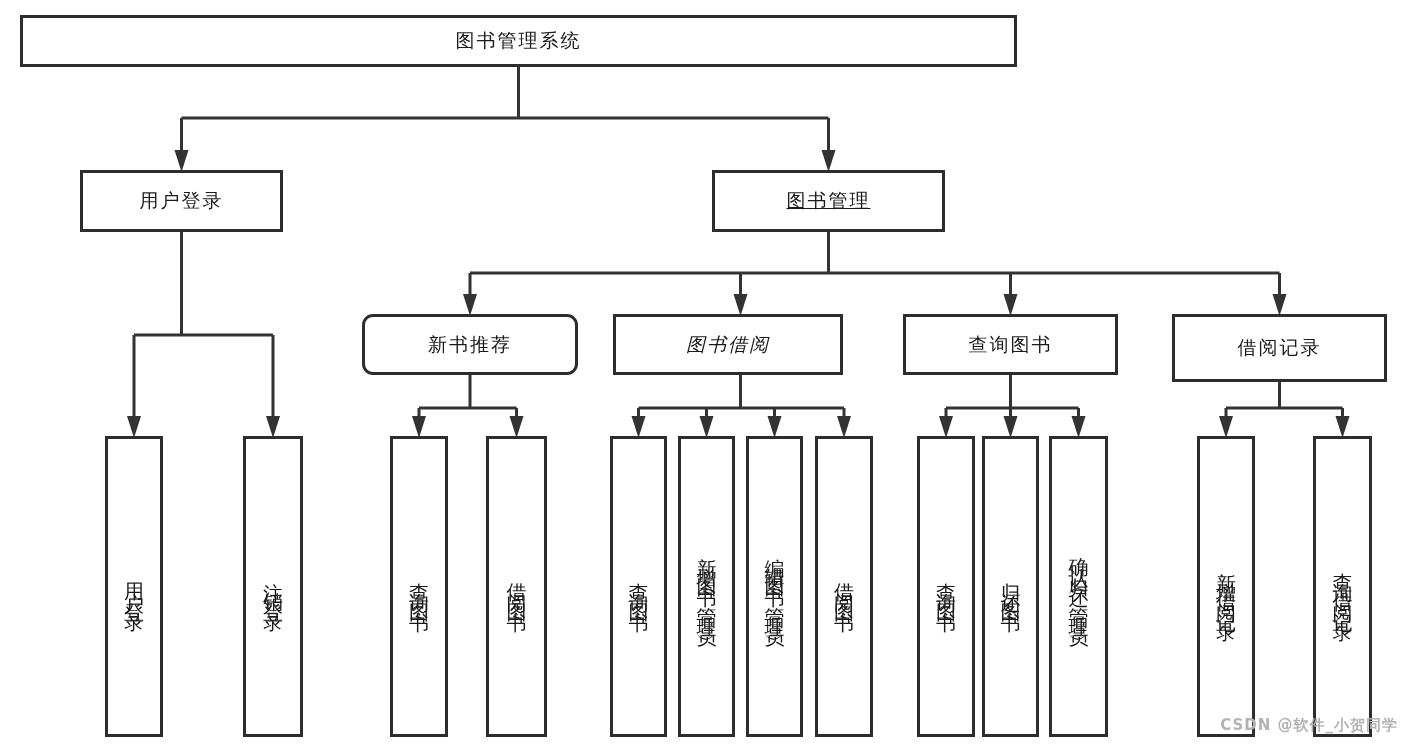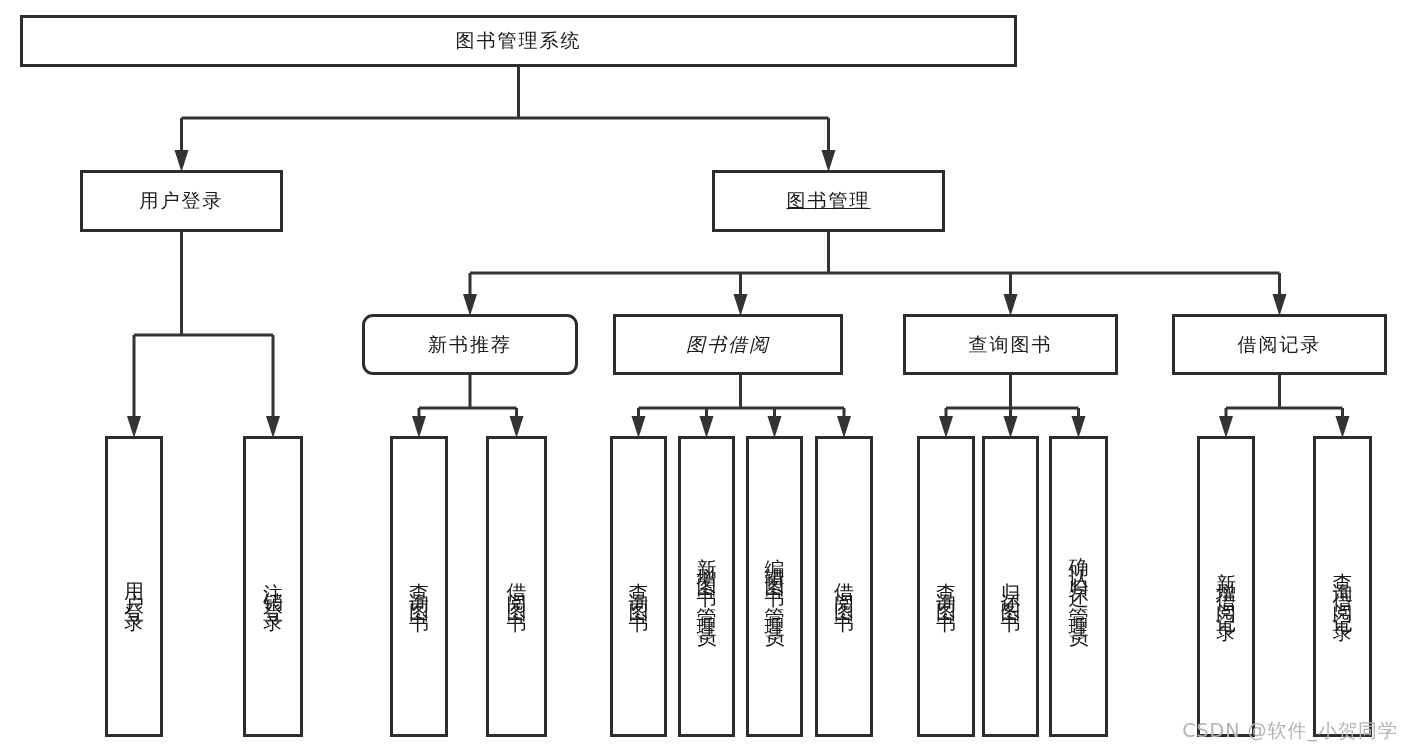--- a/index.html
+++ b/index.html
@@ -13,22 +13,22 @@
     border:3px solid var(--border,#2d2d2d);box-sizing:border-box;
     display:flex;align-items:center;justify-content:center;
     color:var(--text,#1a1a1a);
   }
   .node.horizontal .lbl{font-size:19px;letter-spacing:2px;white-space:nowrap;}
   .node.vertical .lbl{
     writing-mode:vertical-rl;text-orientation:mixed;
     font-size:20px;letter-spacing:10px;line-height:1.15;white-space:nowrap;
   }
   .watermark{
-    position:absolute;right:7px;bottom:3px;
-    font-size:19px;letter-spacing:1px;color:var(--wm,#b3b3b3);white-space:nowrap;
+    position:absolute;right:7px;bottom:12px;
+    font-size:15px;letter-spacing:1px;color:var(--wm,#b3b3b3);white-space:nowrap;font-weight:bold;
   }
 </style>
 </head>
 <body>
 
 <div class="stage" id="stage" style="--bg: #ffffff; --border: #2d2d2d; --text: #1a1a1a; --wm: #b3b3b3;">
   <svg class="connector-layer" id="connectors" viewBox="0 0 1405 747" xmlns="http://www.w3.org/2000/svg">
       <g>
         <path d="M 518.5 67 L 518.5 118 M 181.5 118 L 828.5 118 M 181.5 118 L 181.5 158 M 828.5 118 L 828.5 158" fill="none" stroke="#333333" stroke-width="3"></path>
         <polygon points="174.5,150 188.5,150 181.5,172" fill="#333333"></polygon>
@@ -82,21 +82,21 @@
       </div>
       <div class="node horizontal" style="left: 362px; top: 314px; width: 216px; height: 61px; border-radius: 11px;">
         <span class="lbl">新书推荐</span>
       </div>
       <div class="node horizontal" style="left: 613px; top: 314px; width: 230px; height: 61px; font-style: italic;">
         <span class="lbl">图书借阅</span>
       </div>
       <div class="node horizontal" style="left: 903px; top: 314px; width: 215px; height: 61px;">
         <span class="lbl">查询图书</span>
       </div>
-      <div class="node horizontal" style="left: 1172px; top: 314px; width: 215px; height: 61px;">
+      <div class="node horizontal" style="left: 1172px; top: 314px; width: 215px; height: 68px;">
         <span class="lbl">借阅记录</span>
       </div>
       <div class="node vertical" style="left: 105px; top: 436px; width: 58px; height: 301px;">
         <span class="lbl">用户登录</span>
       </div>
       <div class="node vertical" style="left: 243px; top: 436px; width: 60px; height: 301px;">
         <span class="lbl">注销登录</span>
       </div>
       <div class="node vertical" style="left: 390px; top: 436px; width: 58px; height: 301px;">
         <span class="lbl">查询图书</span>

